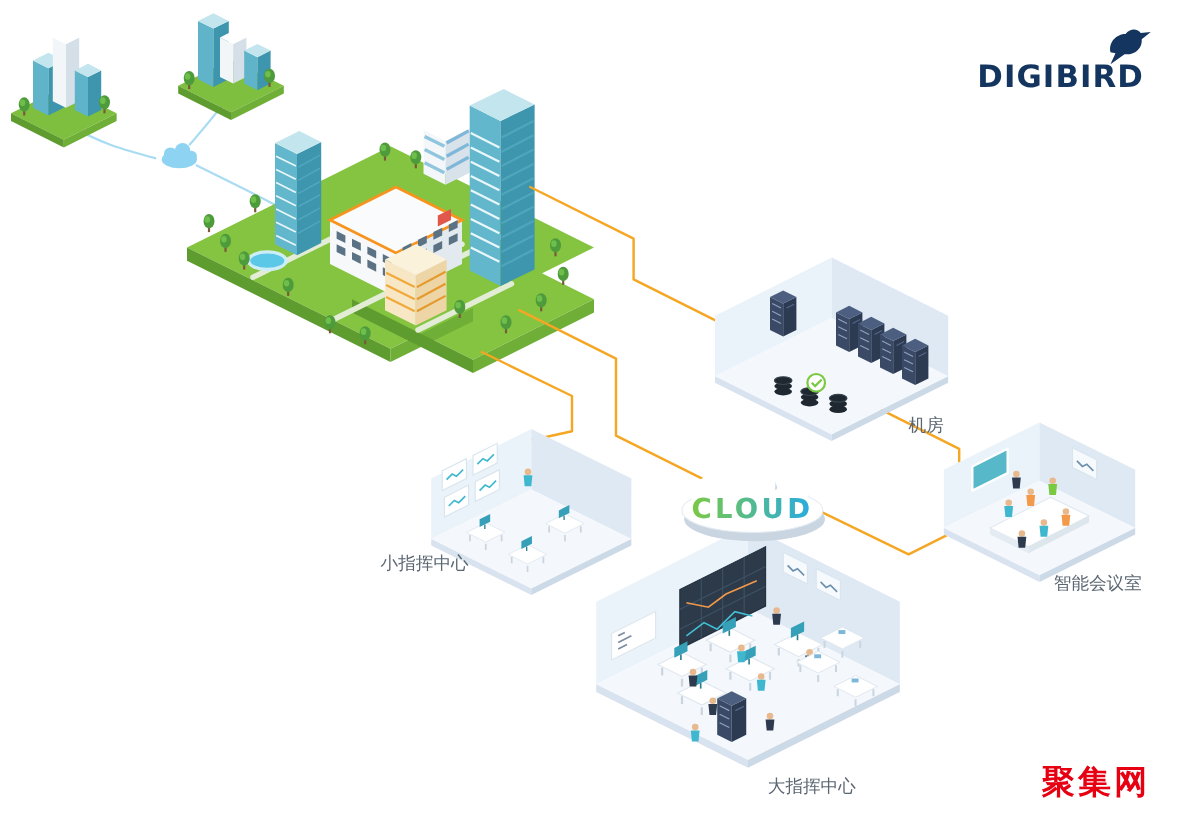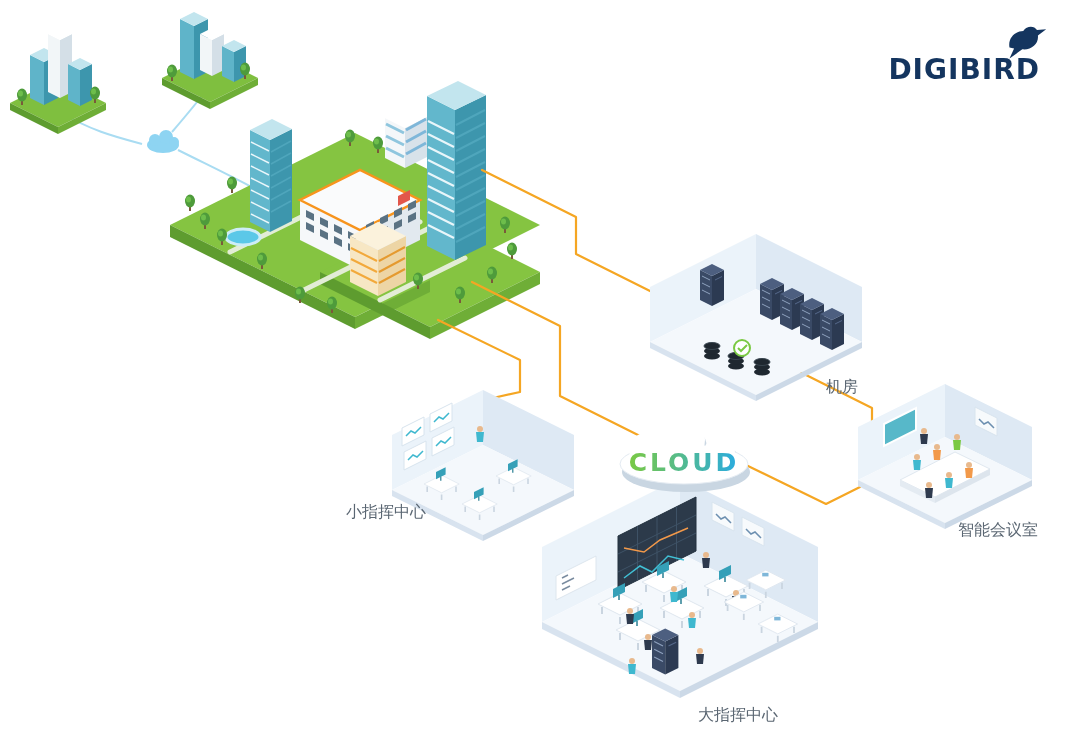--- a/index.html
+++ b/index.html
@@ -343,14 +343,15 @@
   <text class="lbl" x="738" y="720" text-anchor="middle">大指挥中心</text>
 </svg>
 
 <div class="logo">
   <span class="logo-text">DIGIBIRD</span>
   <svg class="bird" width="44" height="38" viewBox="0 0 48 40">
     <path d="M6,26 C4,16 12,8 21,8 C25,2 33,2 36,7 L46,6 L37,13 C38,22 30,29 20,28 L6,38 L11,27 Z" fill="#14355F"></path>
   </svg>
 </div>
 
+<div class="watermark">聚集网</div>
 
 </div>
 
 </body></html>

